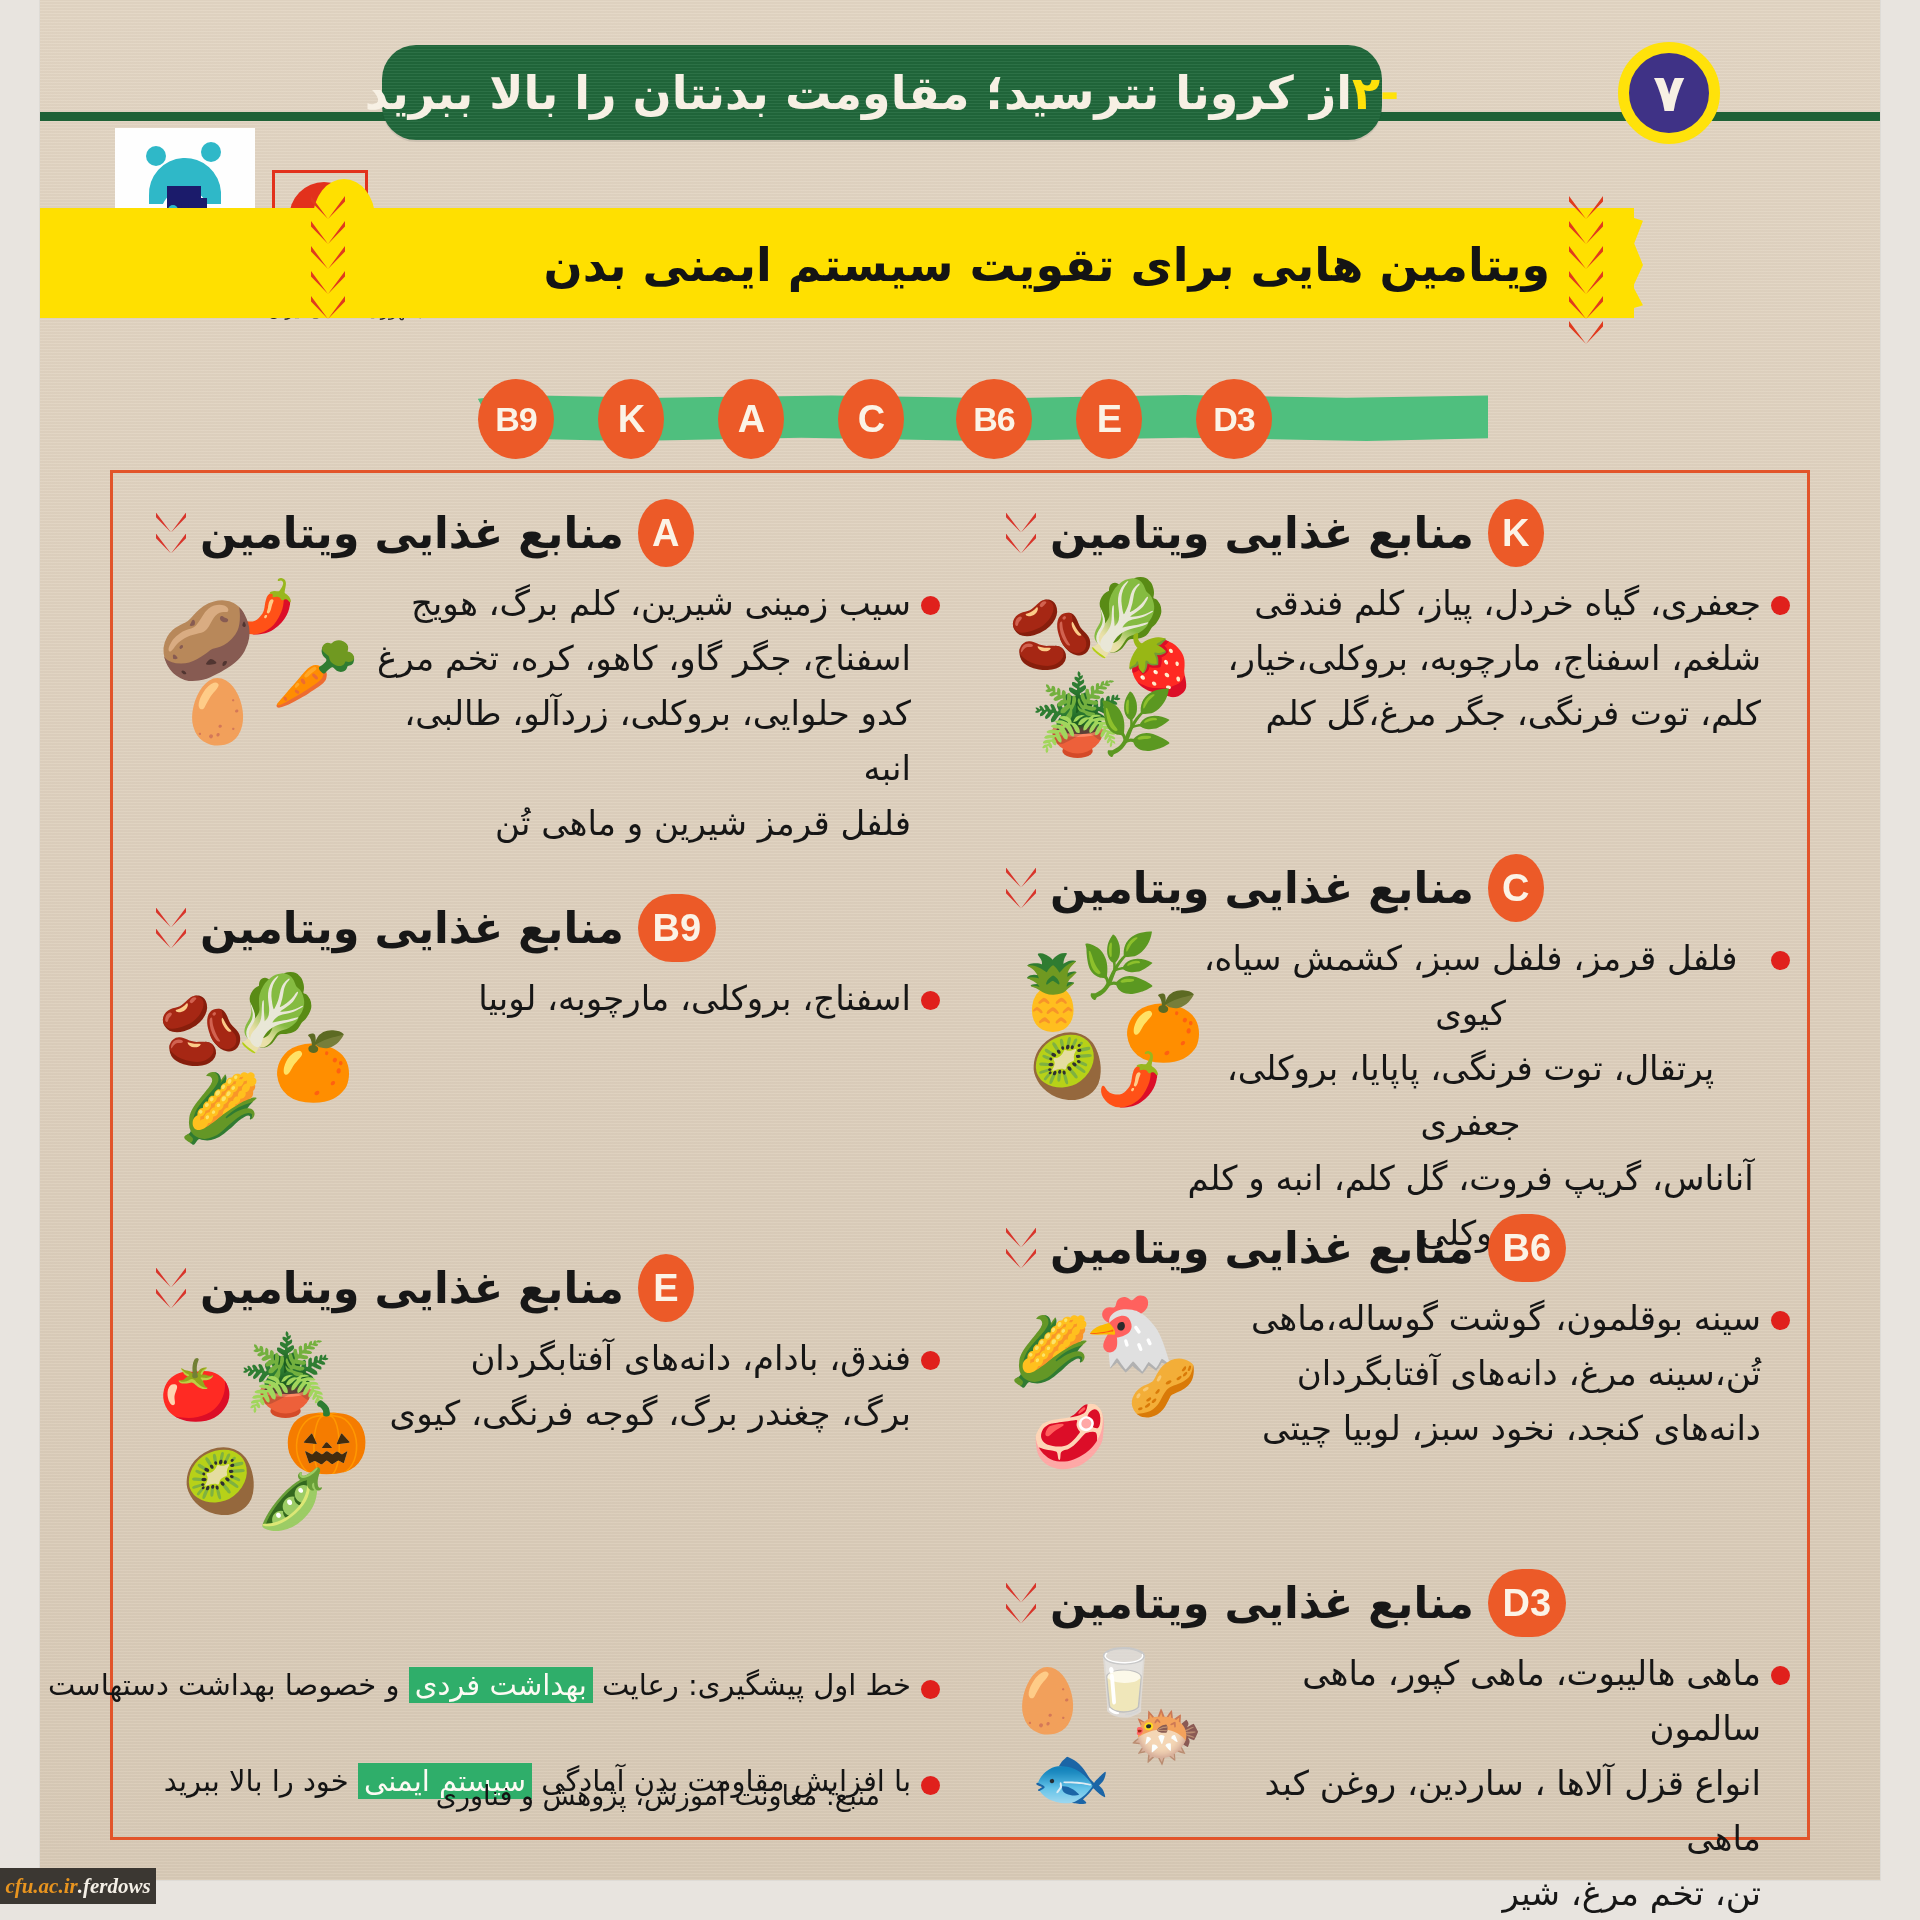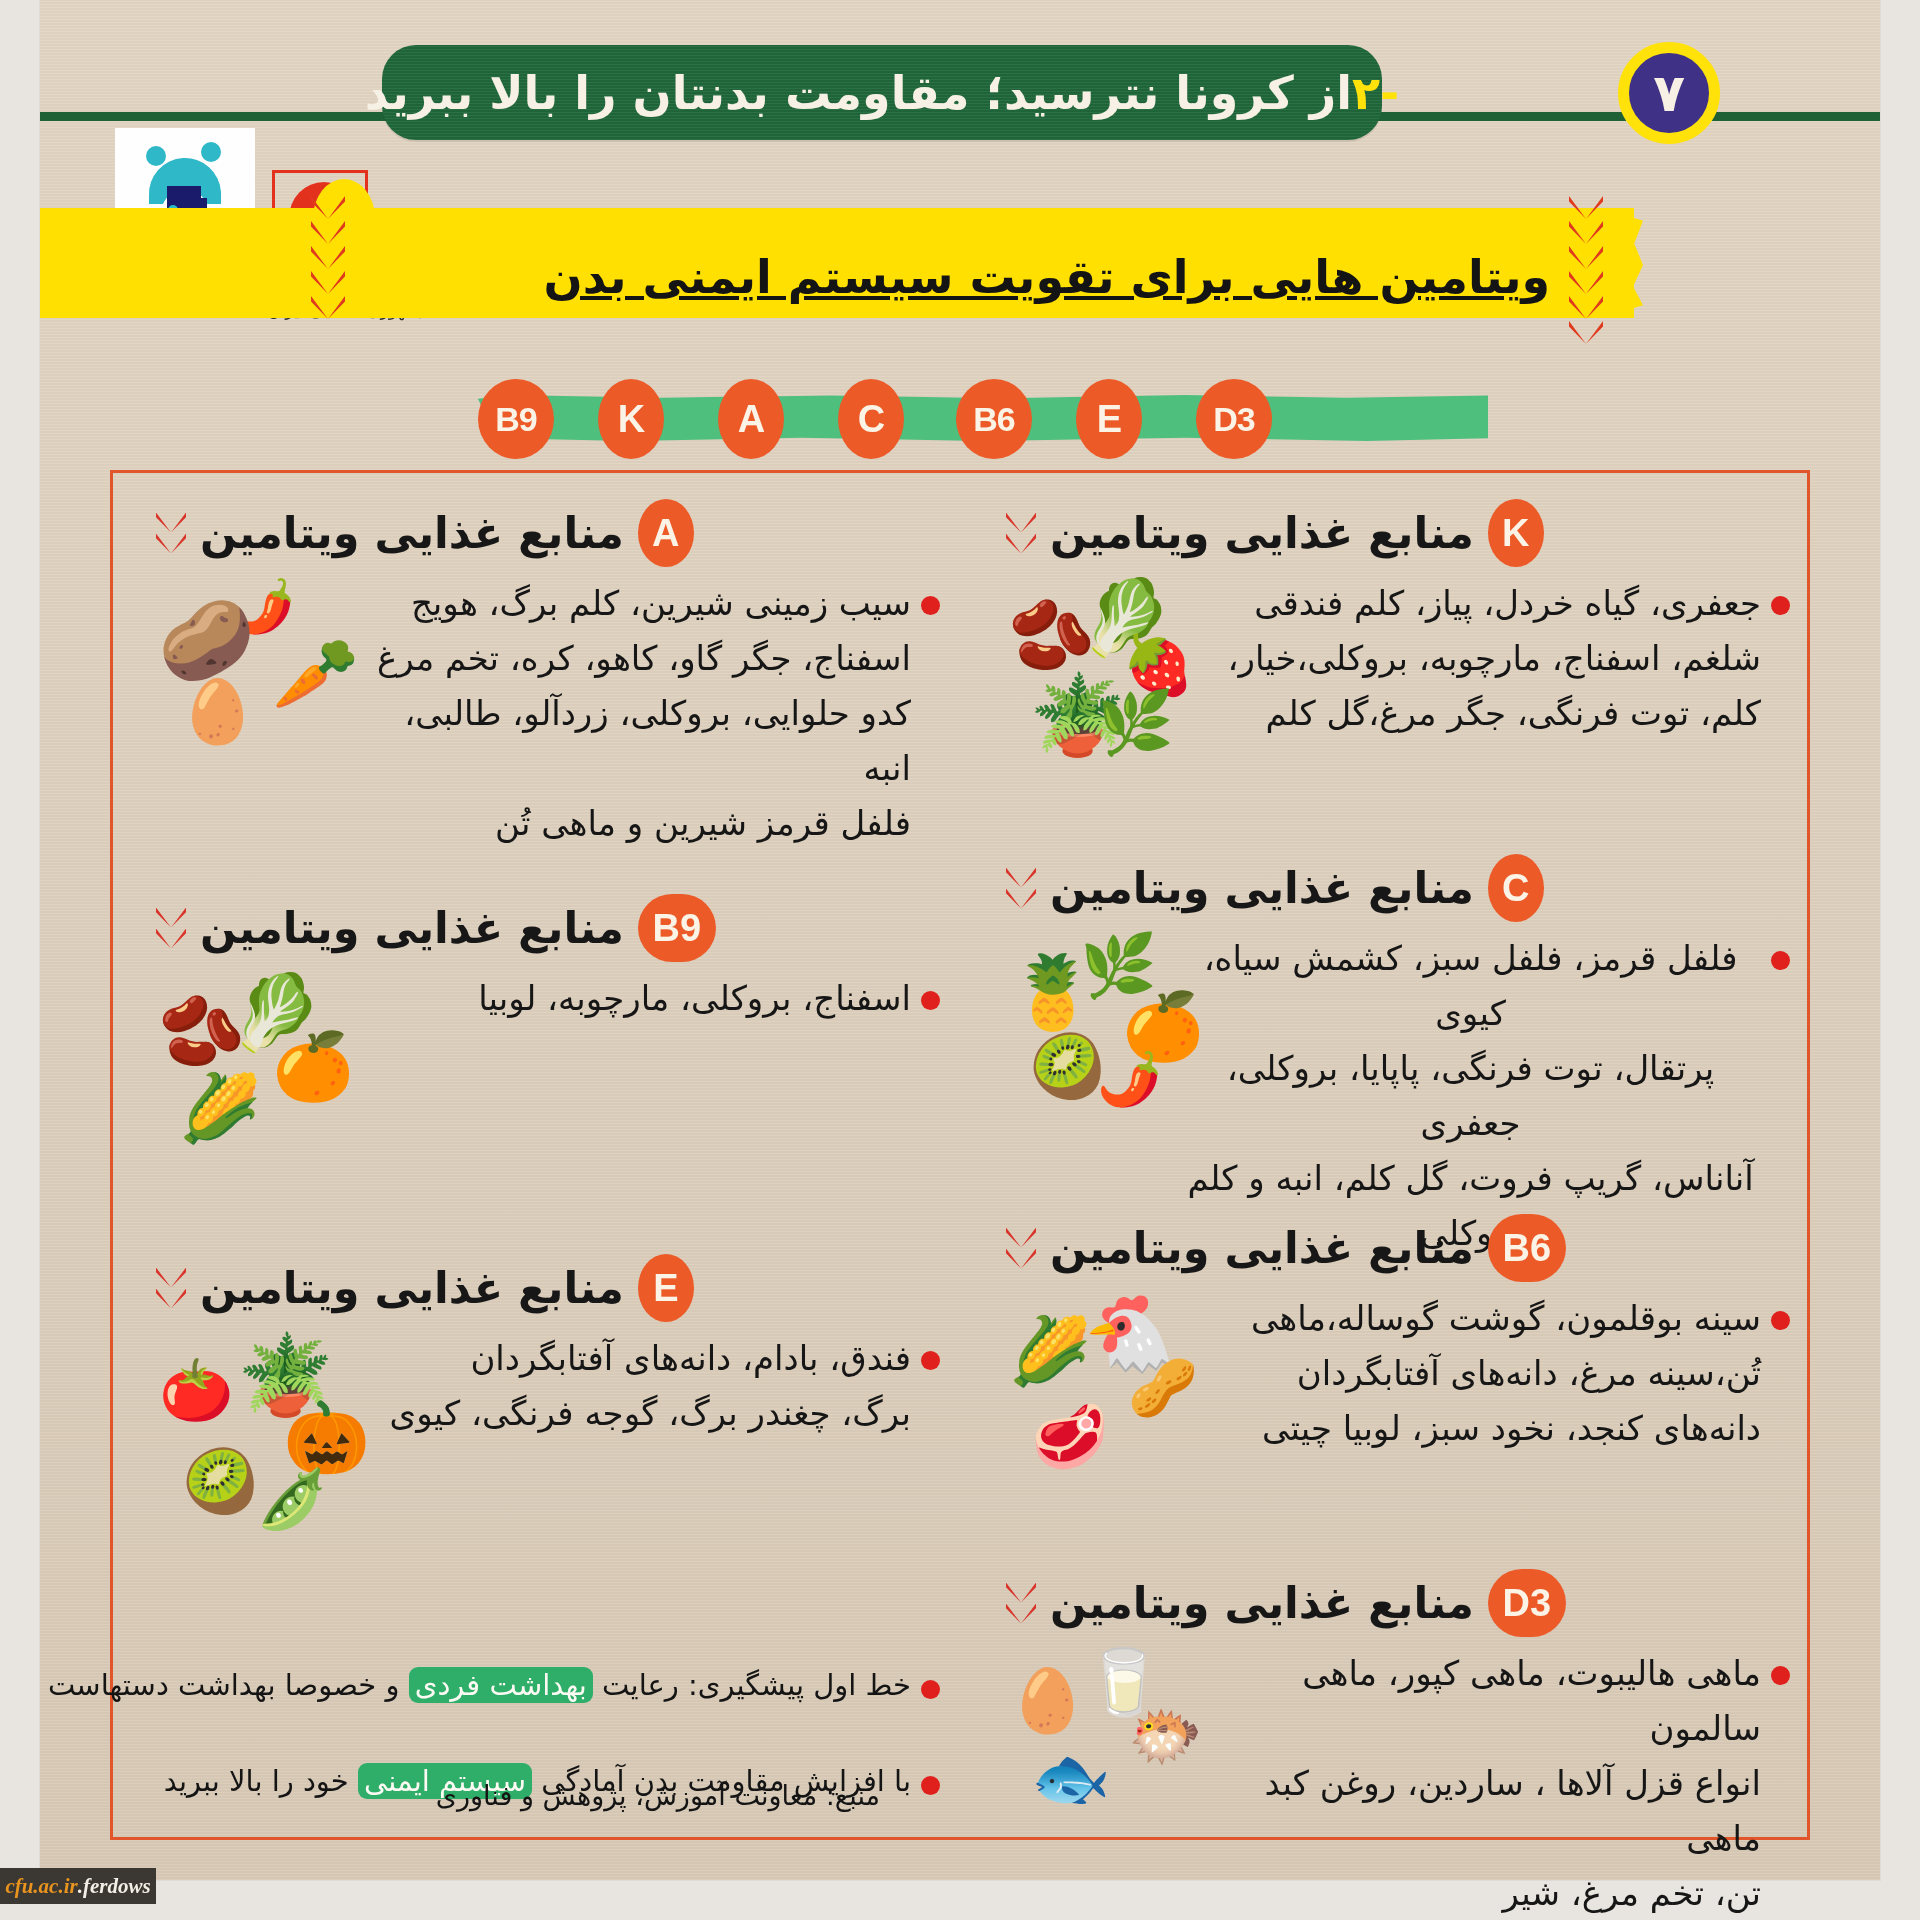--- a/index.html
+++ b/index.html
@@ -44,23 +44,23 @@
   .yellow-band{
     position:absolute;left:0;top:208px;width:1594px;height:110px;
     background:#ffe000;
   }
   .yellow-band:after{
     content:"";position:absolute;right:-9px;top:6px;width:22px;height:98px;
     background:#ffe000;
     clip-path:polygon(0 0,100% 7%,60% 30%,100% 52%,55% 74%,100% 93%,0 100%);
   }
   .band-title{
-    position:absolute;right:330px;top:234px;width:1160px;height:86px;
+    position:absolute;right:330px;top:222px;width:1160px;height:86px;
     display:flex;align-items:center;justify-content:flex-start;
-    color:#141414;font-size:46px;font-weight:bold;white-space:nowrap;text-decoration:underline;
+    color:#141414;font-size:46px;font-weight:bold;white-space:nowrap;
   }
   .chevrons{
     position:absolute;width:44px;display:flex;flex-direction:column;gap:2px;align-items:center;
   }
   .chev{
     width:34px;height:23px;background:#ec5a28;
     clip-path:polygon(0 0,50% 100%,100% 0,100% 24%,50% 100%,0 24%);
   }
   .chev.dark{background:#e03a1e;}
   #band-chevrons{right:272px;top:196px;}
@@ -112,21 +112,21 @@
   }
   .sec-text{
     font-size:34px;line-height:1.62;color:#161616;text-align:right;font-weight:500;
   }
   
   .footnote{
     position:absolute;display:flex;flex-direction:row;align-items:flex-start;
   }
   .footnote .bullet{margin-top:12px;}
   .foot-text{font-size:29px;color:#141414;white-space:nowrap;font-weight:500;}
-  .hl{background:#2fae6a;color:#fdfaf3;padding:1px 6px;border-radius:9px;}
+  .hl{background:#2fae6a;color:#fdfaf3;padding:1px 6px;}
   .source-line{
     position:absolute;font-size:27px;color:#141414;white-space:nowrap;font-weight:500;
   }
   
   .logo-cfu{
     position:absolute;left:75px;top:128px;width:140px;height:175px;background:#fefefe;
     display:flex;flex-direction:column;align-items:center;justify-content:flex-start;
     padding-top:6px;box-sizing:border-box;
   }
   .logo-cfu .caption{font-size:9px;color:#1b1b6b;text-align:center;line-height:1.35;margin-top:2px;}

